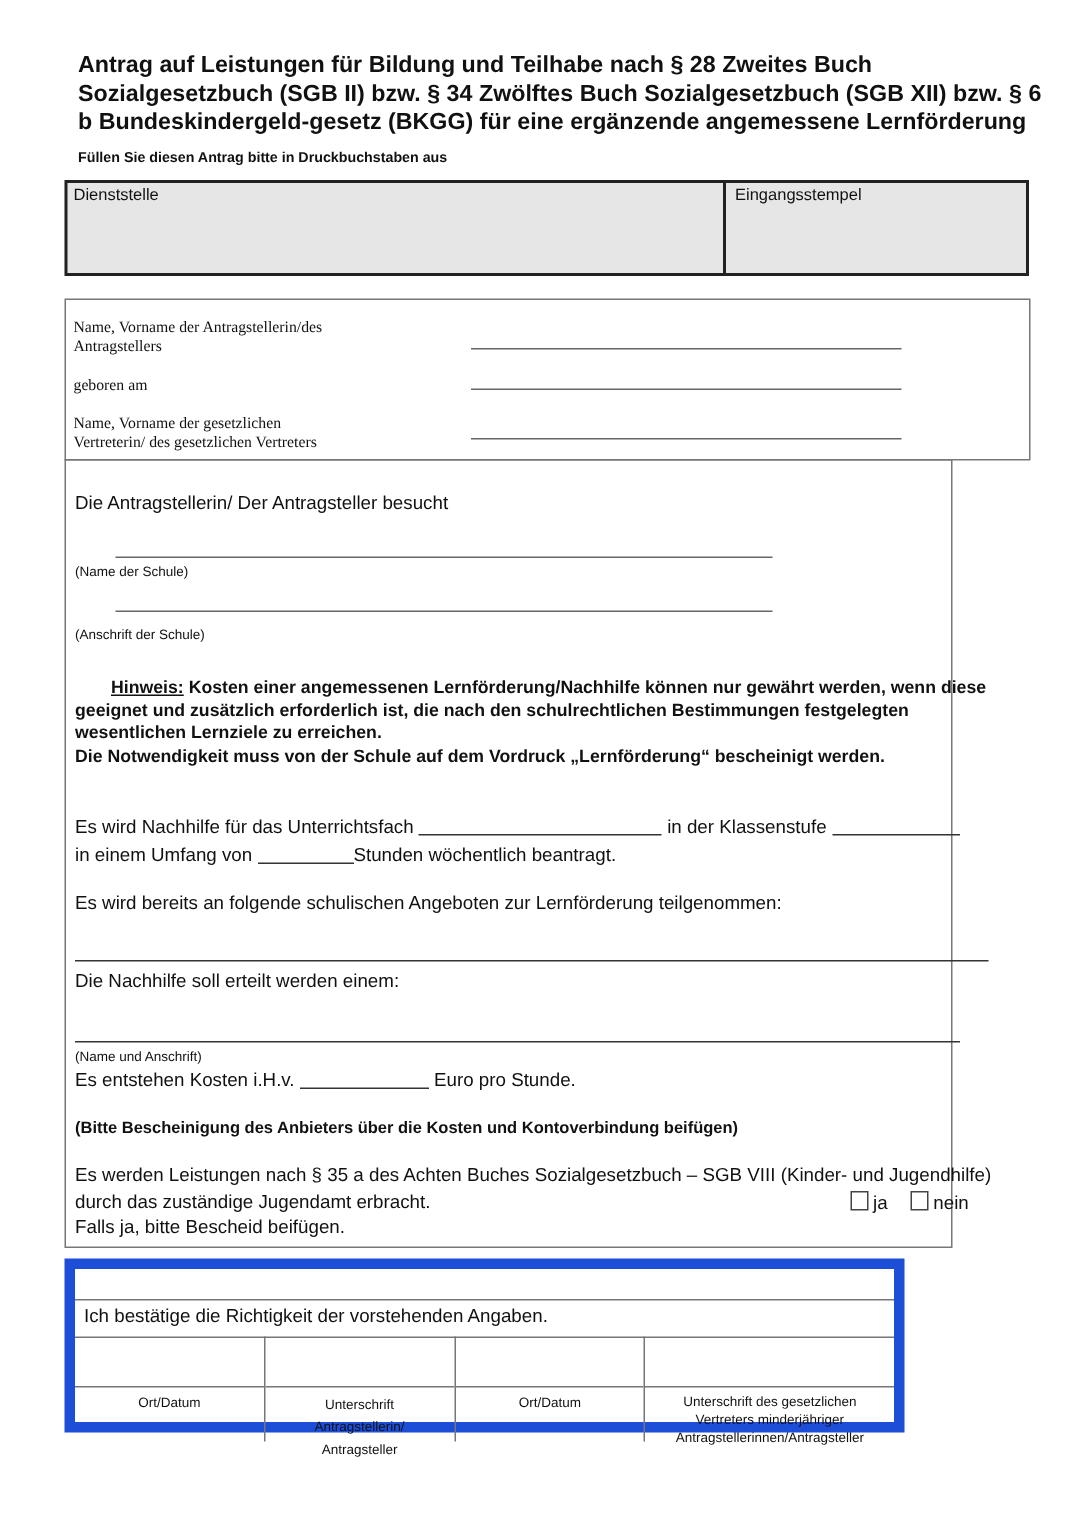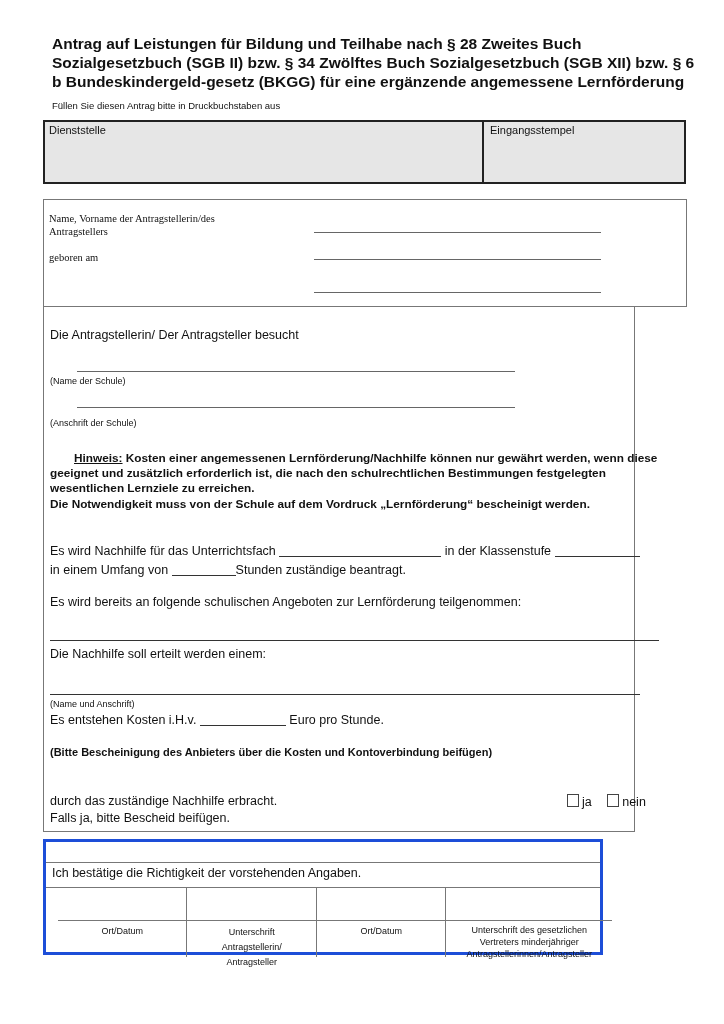--- a/index.html
+++ b/index.html
@@ -1,40 +1,40 @@
 <!DOCTYPE html>
 <html><head>
 <meta charset="utf-8">
 <style>
   html, body { margin:0; padding:0; background:#ffffff; }
   body { width:724px; height:1024px; position:relative; overflow:hidden;
          font-family:"Liberation Sans", sans-serif; color:#111; }
   .abs { position:absolute; }
   .title { left:52px; top:34px; width:650px; font-size:15.5px; font-weight:bold; line-height:19px; color:#111; }
-  .instr { left:52px; top:100px; font-size:9.5px; font-weight:normal; }
+  .instr { left:52px; top:100px; font-size:9.5px; font-weight:bold; }
 
   .stamp-box { left:43px; top:120px; width:643px; height:64px; background:#e6e6e6;
                border:2px solid #222; box-sizing:border-box; }
   .stamp-left { position:absolute; left:0; top:0; width:439px; height:100%; border-right:2px solid #222; box-sizing:border-box; }
   .stamp-label { position:absolute; left:4px; top:2px; font-size:11px; }
 
   .person-box { left:43px; top:199px; width:644px; height:108px; border:1px solid #777; box-sizing:border-box; }
   .lbl { font-size:10.5px; line-height:13px;font-family:Liberation Serif, serif; }
   .uline { border-bottom:1px solid #666; height:0; }
 
   .main-box { left:43px; top:306px; width:592px; height:526px; border:1px solid #777; box-sizing:border-box; }
   .t12 { font-size:12.5px; }
   .t9 { font-size:9px; }
   .bold { font-weight:bold; }
   .cb { display:inline-block; width:10px; height:11px; border:1px solid #444; vertical-align:-1px; margin-right:3px; }
 
-  .sig-box { left:43px; top:839px; width:560px; height:116px; border:3px solid #1d4ed8; box-sizing:border-box; }
+  .sig-box { left:43px; top:839px; width:560px; height:116px; border:7px solid #1d4ed8; box-sizing:border-box; }
   .sig-row-top { position:absolute; left:0; top:0; width:100%; height:20px; border-bottom:1px solid #777; }
   .sig-row-confirm { position:absolute; left:0; top:20px; width:100%; height:25px; border-bottom:1px solid #777; }
-  .sig-cols { position:absolute; left:12px; top:45px; width:100%; height:70px; display:flex; }
+  .sig-cols { position:absolute; left:0; top:45px; width:100%; height:70px; display:flex; }
   .sig-col { flex:1; border-right:1px solid #777; position:relative; }
   .sig-col:last-child { border-right:none; }
   .sig-col .space { height:33px; border-bottom:1px solid #777; }
   .sig-col .cap { font-size:9px; text-align:center; line-height:12px; padding-top:4px; }
 </style>
 </head>
 <body>
 
 <div class="abs title">Antrag auf Leistungen für Bildung und Teilhabe nach § 28 Zweites Buch Sozialgesetzbuch (SGB II) bzw. § 34 Zwölftes Buch Sozialgesetzbuch (SGB XII) bzw. § 6 b Bundeskindergeld-gesetz (BKGG) für eine ergänzende angemessene Lernförderung</div>
 <div class="abs instr">Füllen Sie diesen Antrag bitte in Druckbuchstaben aus</div>
@@ -51,20 +51,24 @@
 <div class="abs person-box">
   <div class="abs lbl" style="left:5px;top:12px;">
     <div>Name, Vorname der Antragstellerin/des</div>
     <div>Antragstellers</div>
   </div>
   <div class="abs uline" style="left:270px;top:32px;width:287px;"></div>
 
   <div class="abs lbl" style="left:5px;top:51px;">geboren am</div>
   <div class="abs uline" style="left:270px;top:59px;width:287px;"></div>
 
+  <div class="abs lbl" style="left:5px;top:76px;">
+    <div>Name, Vorname der gesetzlichen</div>
+    <div>Vertreterin/ des gesetzlichen Vertreters</div>
+  </div>
   <div class="abs uline" style="left:270px;top:92px;width:287px;"></div>
 </div>
 
 <div class="abs main-box">
   <div class="abs t12" style="left:6px;top:21px;">Die Antragstellerin/ Der Antragsteller besucht</div>
   <div class="abs uline" style="left:33px;top:64px;width:438px;"></div>
   <div class="abs t9" style="left:6px;top:69px;">(Name der Schule)</div>
   <div class="abs uline" style="left:33px;top:100px;width:438px;"></div>
   <div class="abs t9" style="left:6px;top:111px;">(Anschrift der Schule)</div>
 
@@ -74,39 +78,40 @@
   <div class="abs bold" style="left:6px;top:190px;font-size:11.8px;">Die Notwendigkeit muss von der Schule auf dem Vordruck „Lernförderung“ bescheinigt werden.</div>
 
   <div class="abs t12" style="left:6px;top:237px;white-space:nowrap;">
     <span>Es wird Nachhilfe für das Unterrichtsfach</span>
     <span style="display:inline-block;width:162px;border-bottom:1px solid #333;height:12px;vertical-align:-2px;"></span>
     <span>in der Klassenstufe</span>
     <span style="display:inline-block;width:85px;border-bottom:1px solid #333;height:12px;vertical-align:-2px;"></span>
   </div>
   <div class="abs t12" style="left:6px;top:256px;white-space:nowrap;">
     <span>in einem Umfang von</span>
-    <span style="display:inline-block;width:64px;border-bottom:1px solid #333;height:12px;vertical-align:-2px;"></span><span>Stunden zuständige beantragt.</span>
+    <span style="display:inline-block;width:64px;border-bottom:1px solid #333;height:12px;vertical-align:-2px;"></span><span>Stunden wöchentlich beantragt.</span>
   </div>
 
   <div class="abs t12" style="left:6px;top:288px;">Es wird bereits an folgende schulischen Angeboten zur Lernförderung teilgenommen:</div>
   <div class="abs uline" style="left:6px;top:333px;width:609px;border-color:#333;"></div>
 
   <div class="abs t12" style="left:6px;top:340px;">Die Nachhilfe soll erteilt werden einem:</div>
   <div class="abs uline" style="left:6px;top:387px;width:590px;border-color:#333;"></div>
   <div class="abs t9" style="left:6px;top:392px;">(Name und Anschrift)</div>
 
   <div class="abs t12" style="left:6px;top:406px;white-space:nowrap;">
     <span>Es entstehen Kosten i.H.v.</span>
     <span style="display:inline-block;width:86px;border-bottom:1px solid #333;height:12px;vertical-align:-2px;"></span>
     <span>Euro pro Stunde.</span>
   </div>
 
   <div class="abs bold" style="left:6px;top:439px;font-size:11px;">(Bitte Bescheinigung des Anbieters über die Kosten und Kontoverbindung beifügen)</div>
 
-  <div class="abs t12" style="left:6px;top:487px;white-space:nowrap;">durch das zuständige Nachhilfe erbracht.</div>
+  <div class="abs t12" style="left:6px;top:469px;white-space:nowrap;">Es werden Leistungen nach § 35 a des Achten Buches Sozialgesetzbuch – SGB VIII (Kinder- und Jugendhilfe)</div>
+  <div class="abs t12" style="left:6px;top:487px;white-space:nowrap;">durch das zuständige Jugendamt erbracht.</div>
   <div class="abs t12" style="left:523px;top:487px;white-space:nowrap;">
     <span class="cb"></span><span>ja</span>
     <span class="cb" style="margin-left:12px;"></span><span>nein</span>
   </div>
   <div class="abs t12" style="left:6px;top:504px;">Falls ja, bitte Bescheid beifügen.</div>
 </div>
 
 <div class="abs sig-box">
   <div class="sig-row-top"></div>
   <div class="sig-row-confirm">

